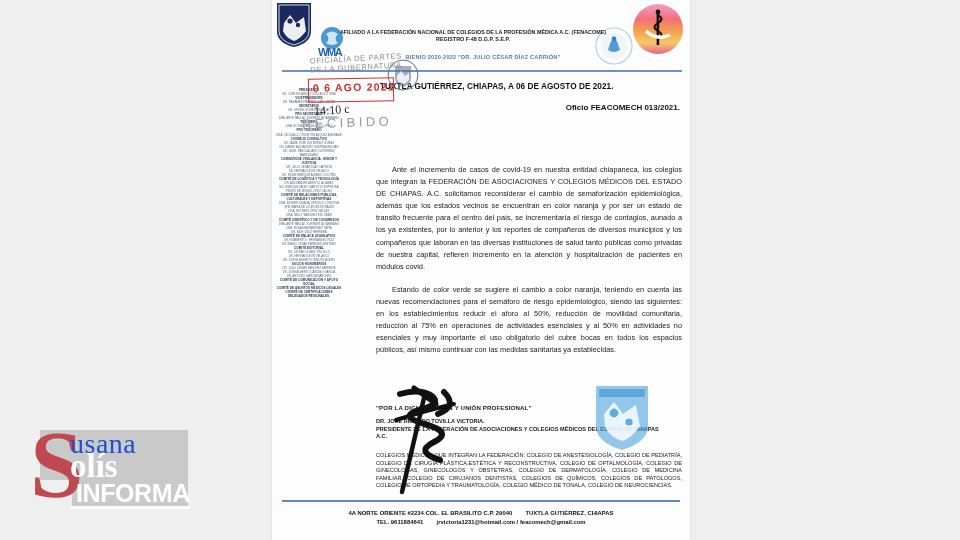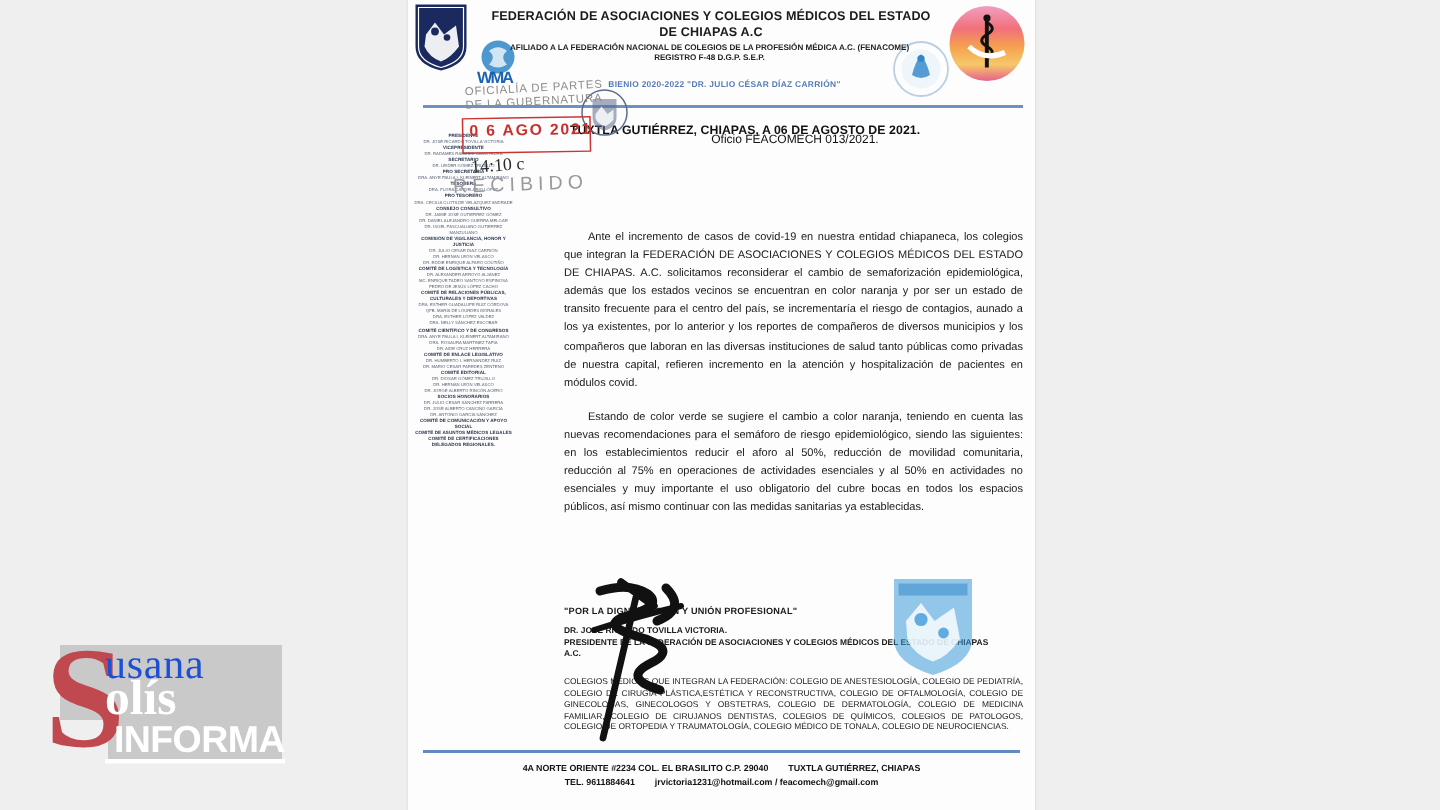--- a/index.html
+++ b/index.html
@@ -200,40 +200,40 @@
     position: absolute;
     left: 108px; top: 82px;
     width: 300px;
     font-size: 8.2px;
     font-weight: bold;
     color: #111;
     letter-spacing: .05px;
   }
   .oficio {
     position: absolute;
-    left: 108px; top: 88px;
+    left: 108px; top: 103px;
     width: 300px;
-    text-align: center;
+    text-align: right;
     font-size: 8px;
-    font-weight: normal;
+    font-weight: bold;
     color: #111;
   }
   .addressee {
     position: absolute;
     left: 104px; top: 120px;
     width: 306px;
     font-size: 7.5px;
     font-weight: bold;
     line-height: 10.5px;
     color: #111;
   }
   .body-text {
     position: absolute;
     left: 104px;
-    top: 152px;
+    top: 164px;
     width: 306px;
     font-size: 7.35px;
     line-height: 12.1px;
     color: #1a1a1a;
     text-align: justify;
   }
   .body-text p { margin: 0 0 11px 0; text-indent: 16px; }
 
   .closing-motto {
     position: absolute;
@@ -412,21 +412,20 @@
             <stop offset="100%" stop-color="#e8608c"></stop>
           </linearGradient>
         </defs>
         <circle cx="26" cy="26" r="25" fill="url(#cadg)"></circle>
         <rect x="24.6" y="10" width="2.6" height="32" fill="#111"></rect>
         <path d="M26 12 q7 4 0 8 q-7 4 0 8 q7 4 0 8" fill="none" stroke="#111" stroke-width="2"></path>
         <path d="M14 28 q10 10 24 4" fill="none" stroke="#ffffff" stroke-width="3.5"></path>
         <circle cx="26" cy="9" r="2.4" fill="#111"></circle>
       </svg>
 
-      <div class="fed-title">FEDERACIÓN DE ASOCIACIONES Y COLEGIOS MÉDICOS DEL ESTADO DE CHIAPAS A.C</div>
       <div class="fed-sub" style="white-space:pre-line">AFILIADO A LA FEDERACIÓN NACIONAL DE COLEGIOS DE LA PROFESIÓN MÉDICA A.C. (FENACOME)
 REGISTRO F-48 D.G.P. S.E.P.</div>
       <div class="bienio">BIENIO 2020-2022  "DR. JULIO CÉSAR DÍAZ CARRIÓN"</div>
       <div class="header-rule"></div>
     </div>
 
     <div class="oficialia">OFICIALÍA DE PARTES
 DE LA GUBERNATURA</div>
 
     <svg class="stamp-seal" viewBox="0 0 34 34">

